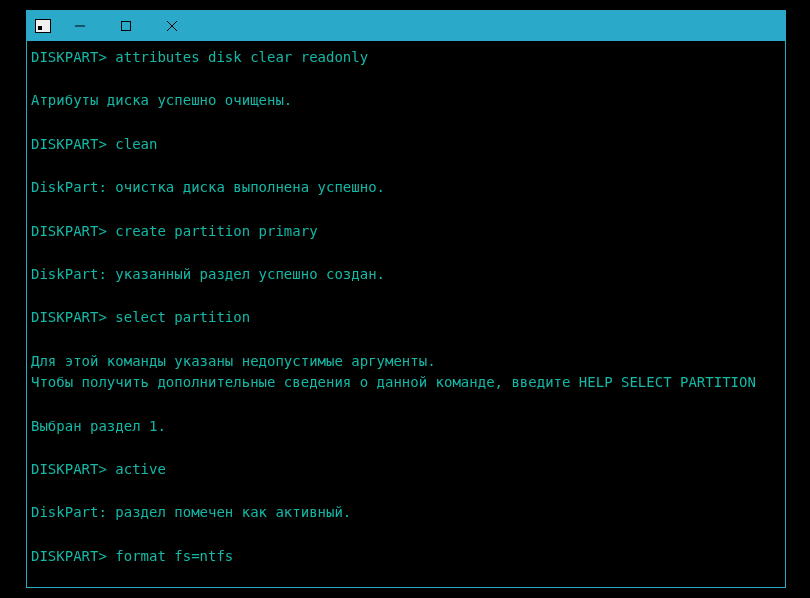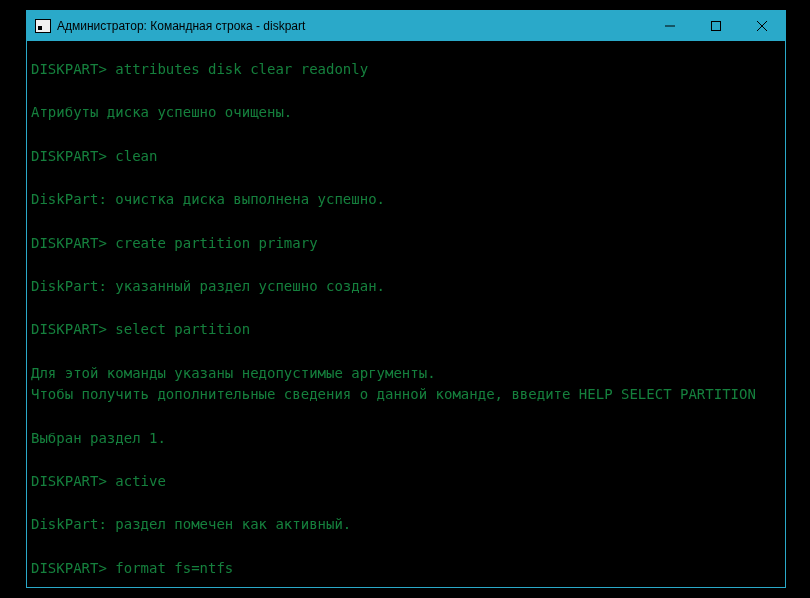--- a/index.html
+++ b/index.html
@@ -78,39 +78,38 @@
       color: #000;
       cursor: default;
     }
     .titlebar-btn svg {
       width: 10px;
       height: 10px;
     }
     .terminal {
       flex: 1;
       background: #000;
-      color: #15803d;
+      color: #14b8a6;
       font-size: 14px;
       line-height: 1.55;
-      padding: 18px 4px;
+      padding: 6px 4px;
       white-space: pre;
       overflow: hidden;
       font-family: Consolas, 'Lucida Console', monospace;
     }
     .line {
       white-space: pre-wrap;
     }
   </style>
 </head>
 <body>
 
 <div class="window">
   <div class="titlebar">
     <div class="titlebar-icon"></div>
-    <div class="titlebar-title">Администратор: Командная строка - diskpart</div>
     <div class="titlebar-buttons">
       <div class="titlebar-btn">
         <svg viewBox="0 0 10 10">
             <line x1="0" y1="5" x2="10" y2="5" stroke="#000" stroke-width="1"></line>
           </svg>
       </div>
       <div class="titlebar-btn">
         <svg viewBox="0 0 10 10">
             <rect x="0.5" y="0.5" width="9" height="9" fill="none" stroke="#000" stroke-width="1"></rect>
           </svg>

